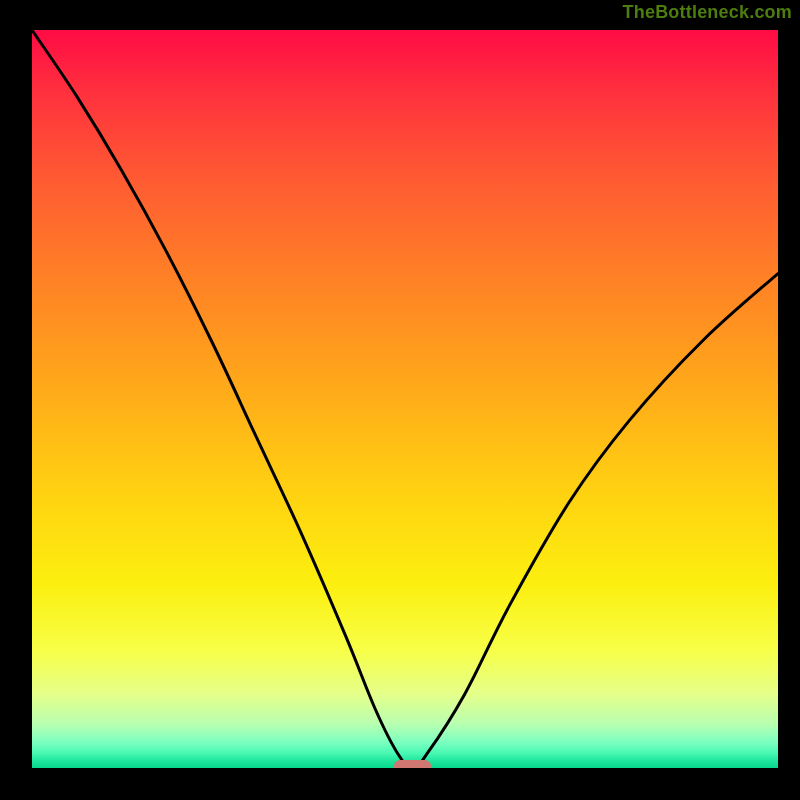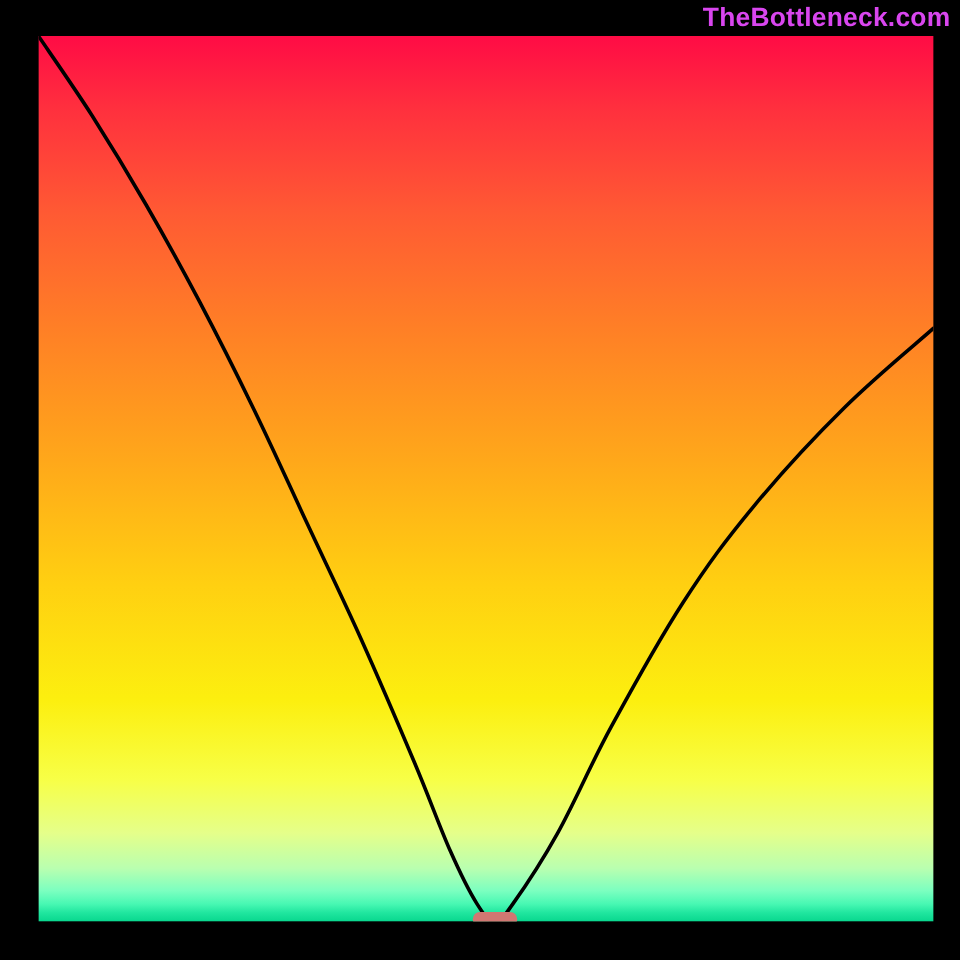--- a/index.html
+++ b/index.html
@@ -14,22 +14,22 @@
   .frame {
     position: relative;
     width: 800px;
     height: 800px;
     background: #000;
   }
   .watermark {
     position: absolute;
     top: 2px;
     right: 8px;
-    color: #d946ef;
-    font-size: 22px;
+    color: #4d7c0f;
+    font-size: 18px;
     font-weight: 600;
     letter-spacing: 0.2px;
     user-select: none;
   }
   .plot-area {
     position: absolute;
     left: 32px;
     top: 30px;
     width: 746px;
     height: 738px;

